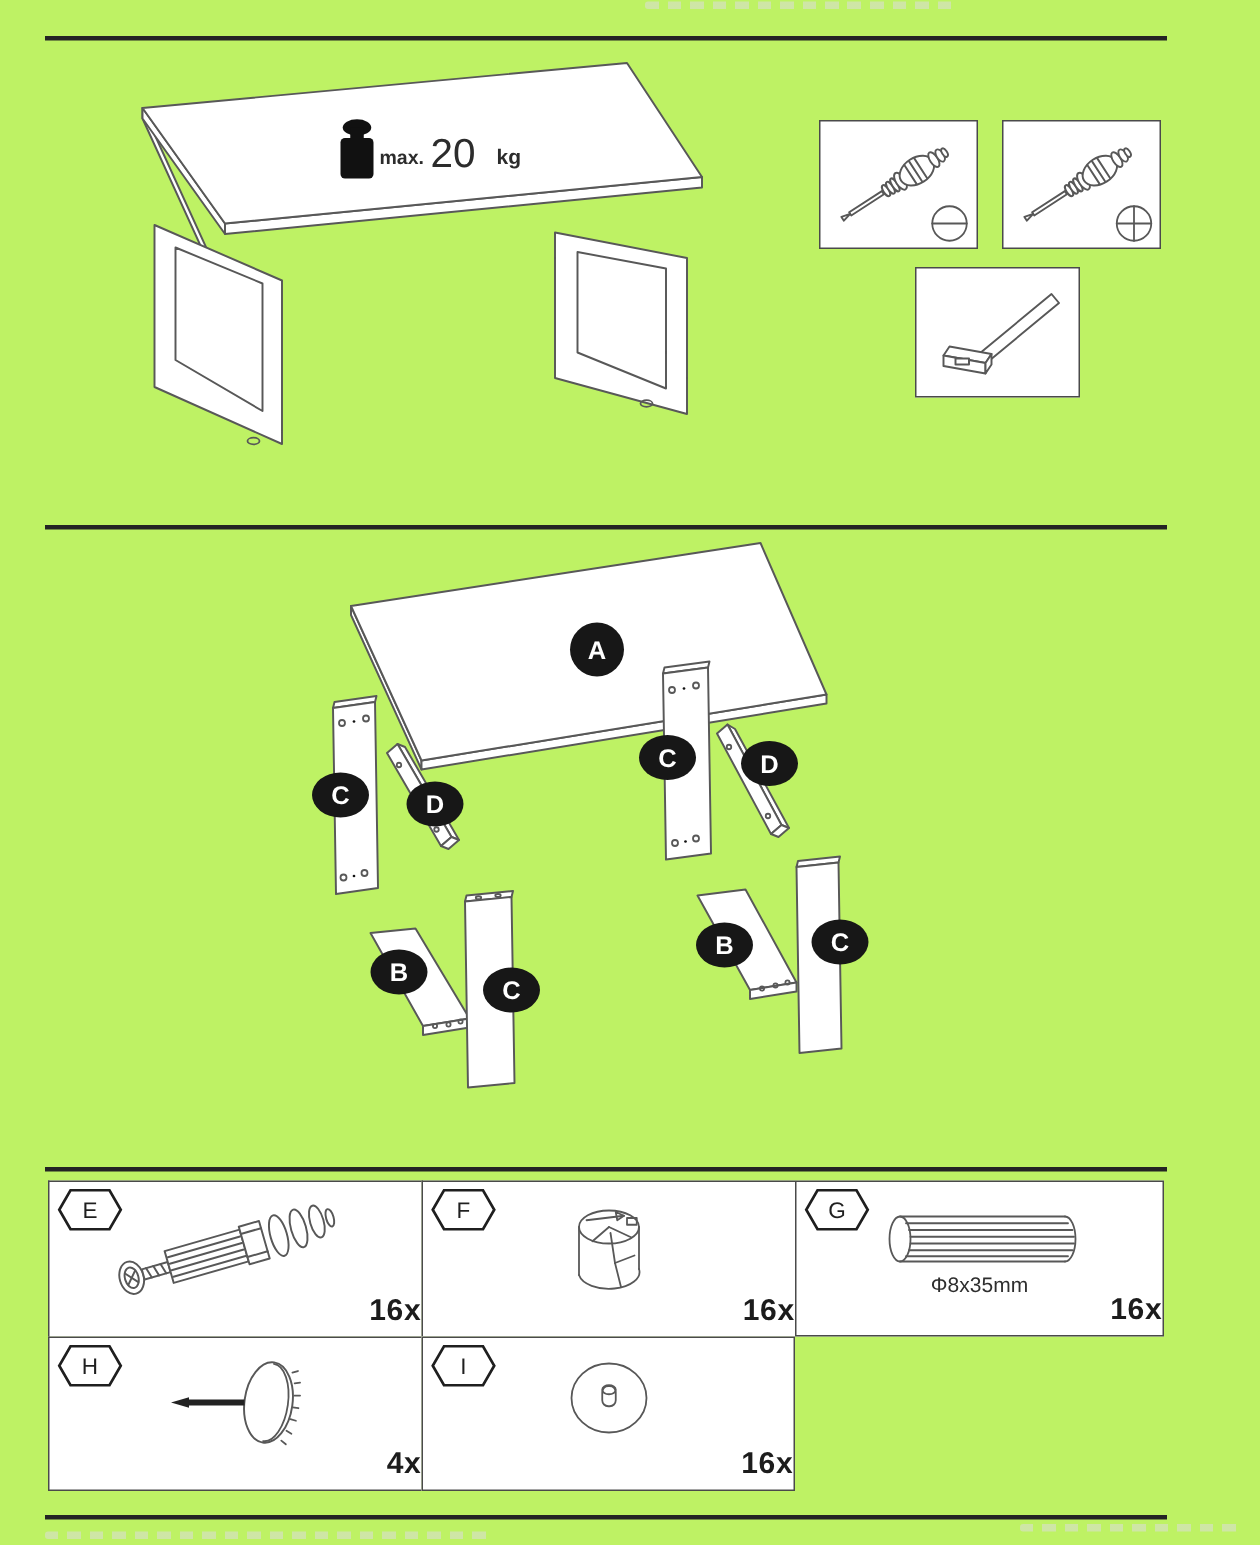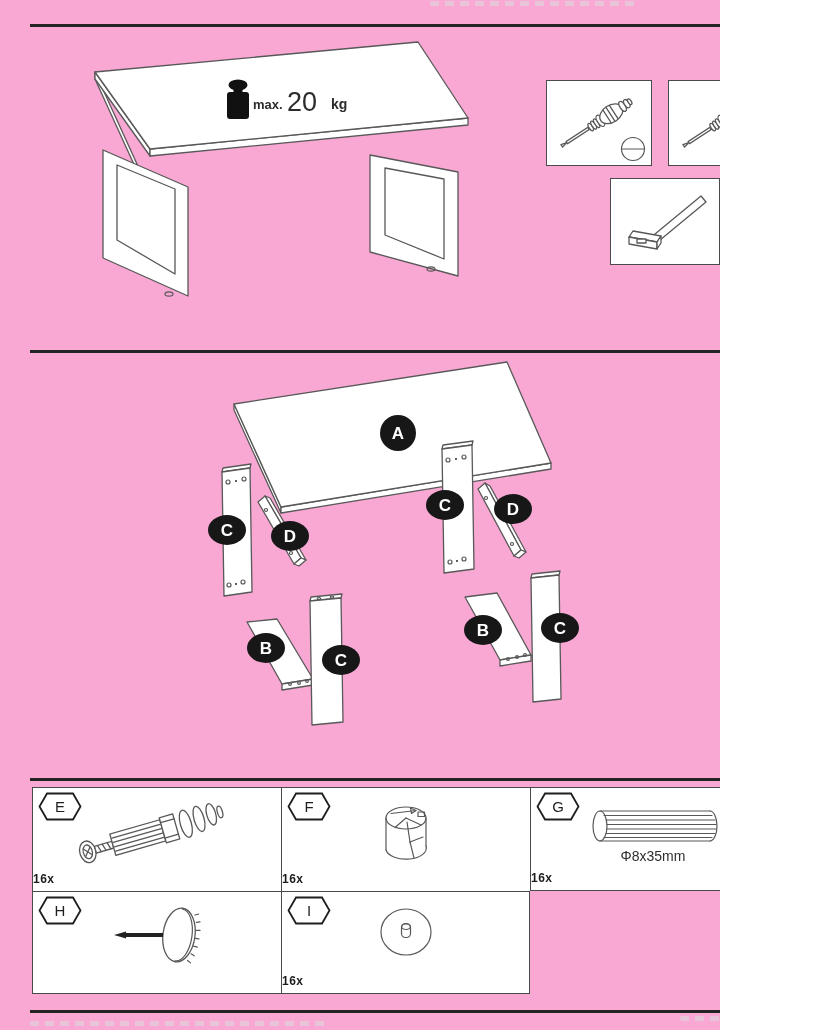--- a/index.html
+++ b/index.html
@@ -1,17 +1,17 @@
 <!DOCTYPE html>
 <html><head>
 <meta charset="utf-8">
 <style>
   html,body { margin:0; padding:0; background:#fff; }
   .page {
-    position:relative; width:720px; height:1030px; background:#f9a8d4;
+    position:relative; width:840px; height:1030px; background:#bef264;
     font-family:"Liberation Sans", sans-serif; overflow:hidden;
   }
   .rule { position:absolute; left:30px; width:748px; height:3px; background:#242424; }
   .artifact { position:absolute; height:5px; opacity:.55; border-radius:2px;
     background:repeating-linear-gradient(90deg,#dcdcdc 0 9px, transparent 9px 15px); }
   .abs { position:absolute; }
   .tool-box { position:absolute; border:1.6px solid #4a4a4a; background:#fff; }
   svg { display:block; }
   .line-art { stroke:#585858; fill:#ffffff; stroke-width:1.3; stroke-linejoin:round; stroke-linecap:round; }
   .line-only { stroke:#585858; fill:none; stroke-width:1.2; stroke-linejoin:round; stroke-linecap:round; }
@@ -25,22 +25,22 @@
         grid-template-columns:249px 249px 246px; grid-template-rows:104px 103px; }
   .hw-cell { position:relative; box-sizing:border-box; background:#fff;
         border-left:1.6px solid #4a4a4a; border-top:1.6px solid #4a4a4a;
         display:flex; flex-direction:column; align-items:center; }
   .hw-cell.r { border-right:1.6px solid #4a4a4a; }
   .hw-cell.b { border-bottom:1.6px solid #4a4a4a; }
   .ghost-cell { background:transparent; }
   .badge { position:absolute; top:4px; left:5px; width:44px; height:29px; }
   .badge-hex { fill:#fff; stroke:#1f1f1f; stroke-width:1.8; }
   .badge-letter { font-size:15px; fill:#1f1f1f; text-anchor:middle; font-family:"Liberation Sans",sans-serif; }
-  .qty { position:absolute; bottom:5px; left:0; width:100%; text-align:left;
-         font-size:12px; font-weight:bold; color:#1c1c1c; letter-spacing:.5px; }
+  .qty { position:absolute; bottom:5px; left:0; width:100%; text-align:right;
+         font-size:20px; font-weight:bold; color:#1c1c1c; letter-spacing:.5px; }
   .dim { position:absolute; bottom:26px; left:0; width:100%; text-align:center;
          font-size:14px; color:#2e2e2e; }
 </style>
 </head>
 <body>
 
 <div class="page">
 
   <div class="artifact" style="left:430px; top:1px; width:210px;"></div>
   <div class="artifact" style="left:30px; top:1021px; width:300px;"></div>
@@ -350,20 +350,21 @@
             <line x1="98.5" y1="30" x2="102.2" y2="29.5"></line>
               <line x1="98.5" y1="38" x2="102.3" y2="38"></line>
             <line x1="98" y1="46" x2="101.8" y2="46.5"></line>
               <line x1="96.5" y1="54" x2="100" y2="55.5"></line>
             <line x1="94" y1="61" x2="97.3" y2="63"></line>
           </g>
         </g>
         <line x1="28" y1="37" x2="66" y2="37" stroke="#222" stroke-width="4"></line>
         <polygon points="17,37 29,33.5 29,40.5" fill="#222"></polygon>
       </svg>
+      <div class="qty">4x</div>
     </div>
 
     <div class="hw-cell r b">
       <svg class="badge" viewBox="0 0 44 29">
         <polygon class="badge-hex" points="9,1.5 35,1.5 42.5,14.5 35,27.5 9,27.5 1.5,14.5"></polygon>
         <text class="badge-letter" x="22" y="20">I</text>
       </svg>
       <svg width="90" height="64" viewBox="0 0 90 64" style="margin-top:8px">
         <g class="line-only" stroke-width="1.2">
           <ellipse cx="45" cy="32" rx="25" ry="23"></ellipse>

